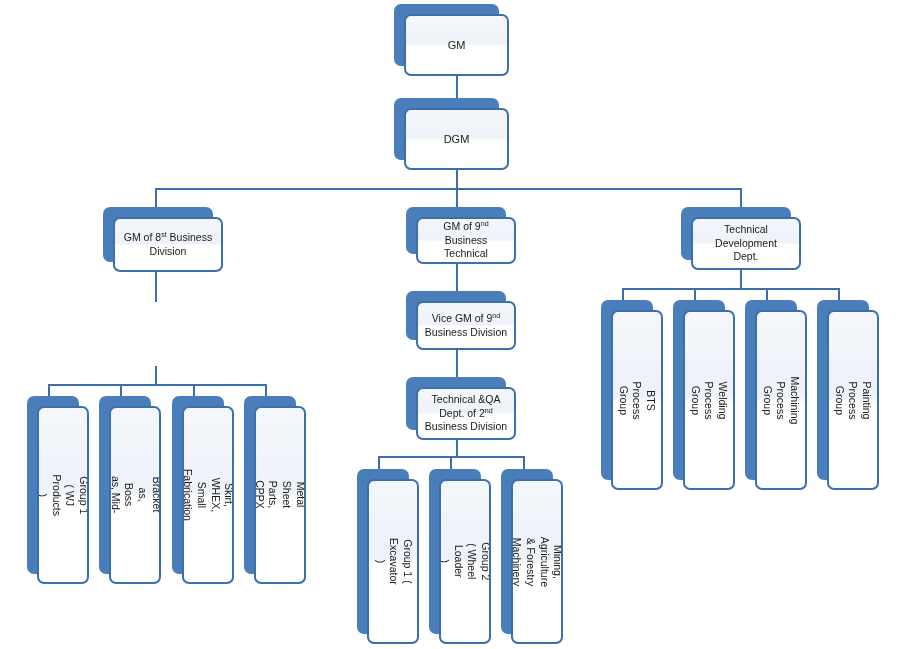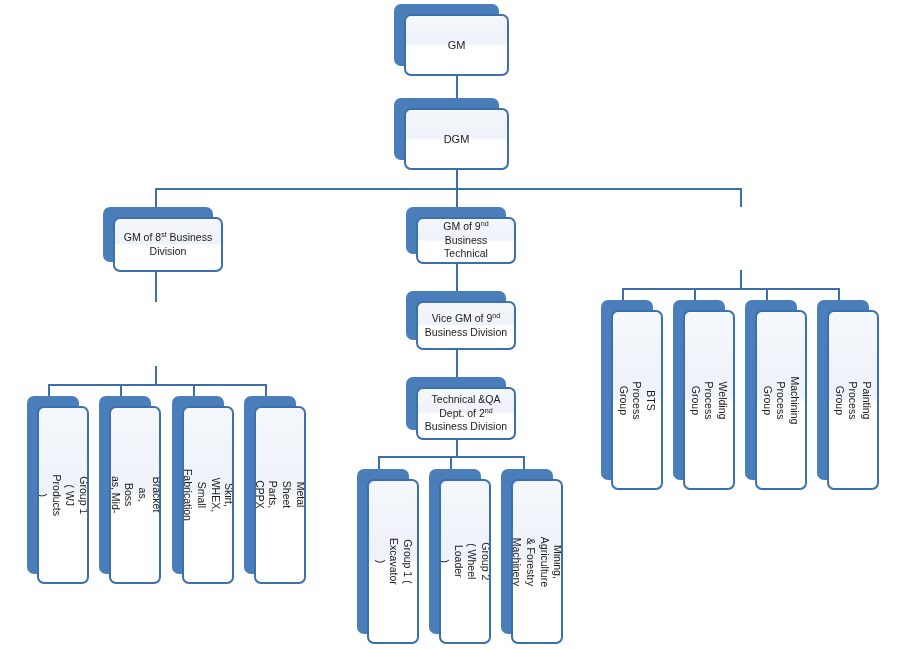--- a/index.html
+++ b/index.html
@@ -150,20 +150,27 @@
   </div>
 
   <div class="node horiz" style="left:406px; top:207px; width:100px; height:47px;">
     <div class="shadow"></div>
     <div class="face">
       <div class="label"><span>GM of 9</span><sup>nd</sup><span> Business
 Technical</span></div>
     </div>
   </div>
 
+  <div class="node horiz" style="left:681px; top:207px; width:110px; height:53px;">
+    <div class="shadow"></div>
+    <div class="face">
+      <div class="label">Technical Development
+Dept.</div>
+    </div>
+  </div>
 
 
   <div class="node horiz" style="left:406px; top:291px; width:100px; height:49px;">
     <div class="shadow"></div>
     <div class="face">
       <div class="label"><span>Vice GM of 9</span><sup>nd</sup><span>
 Business Division</span></div>
     </div>
   </div>
 

